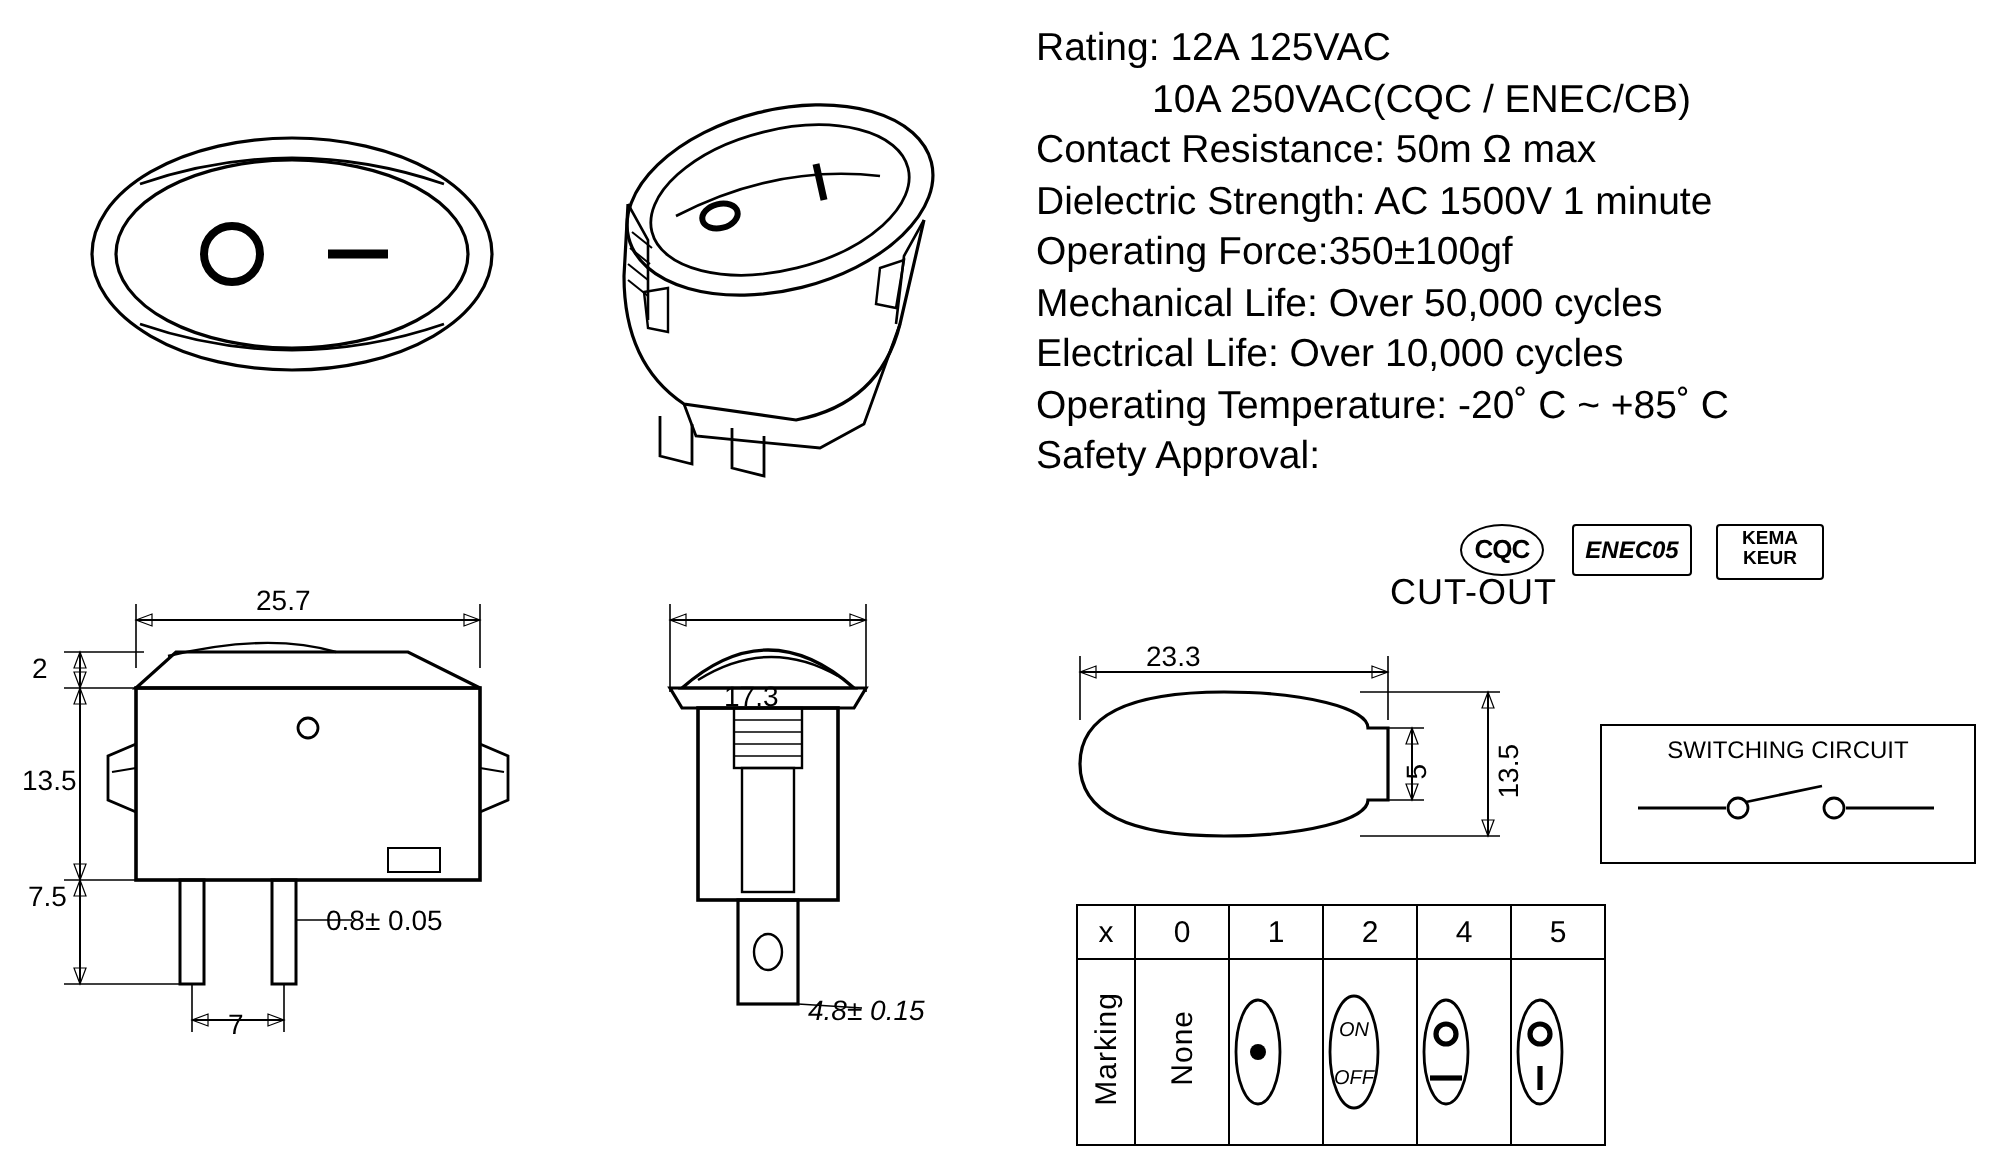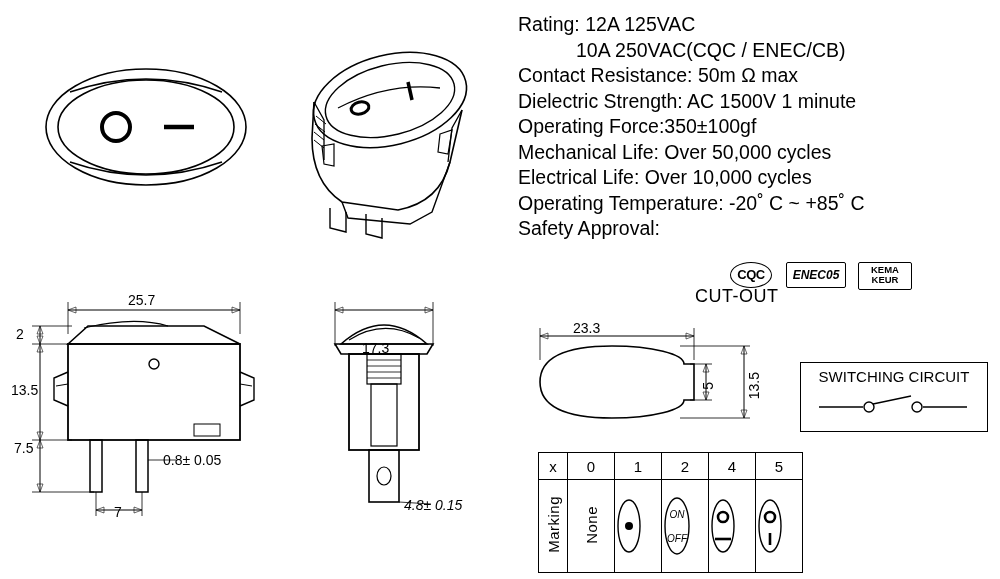--- a/index.html
+++ b/index.html
@@ -82,21 +82,21 @@
   
   #sw-circuit {
     left: 800px;
     top: 362px;
     width: 186px;
     height: 68px;
     border: 1.6px solid #000;
   }
   #sw-circuit .sc-label {
     text-align: center;
-    font-size: 15px;
+    font-size: 12px;
     padding-top: 5px;
   }
 
   
   #marking-table {
     left: 538px;
     top: 452px;
     border-collapse: collapse;
   }
   #marking-table td {

